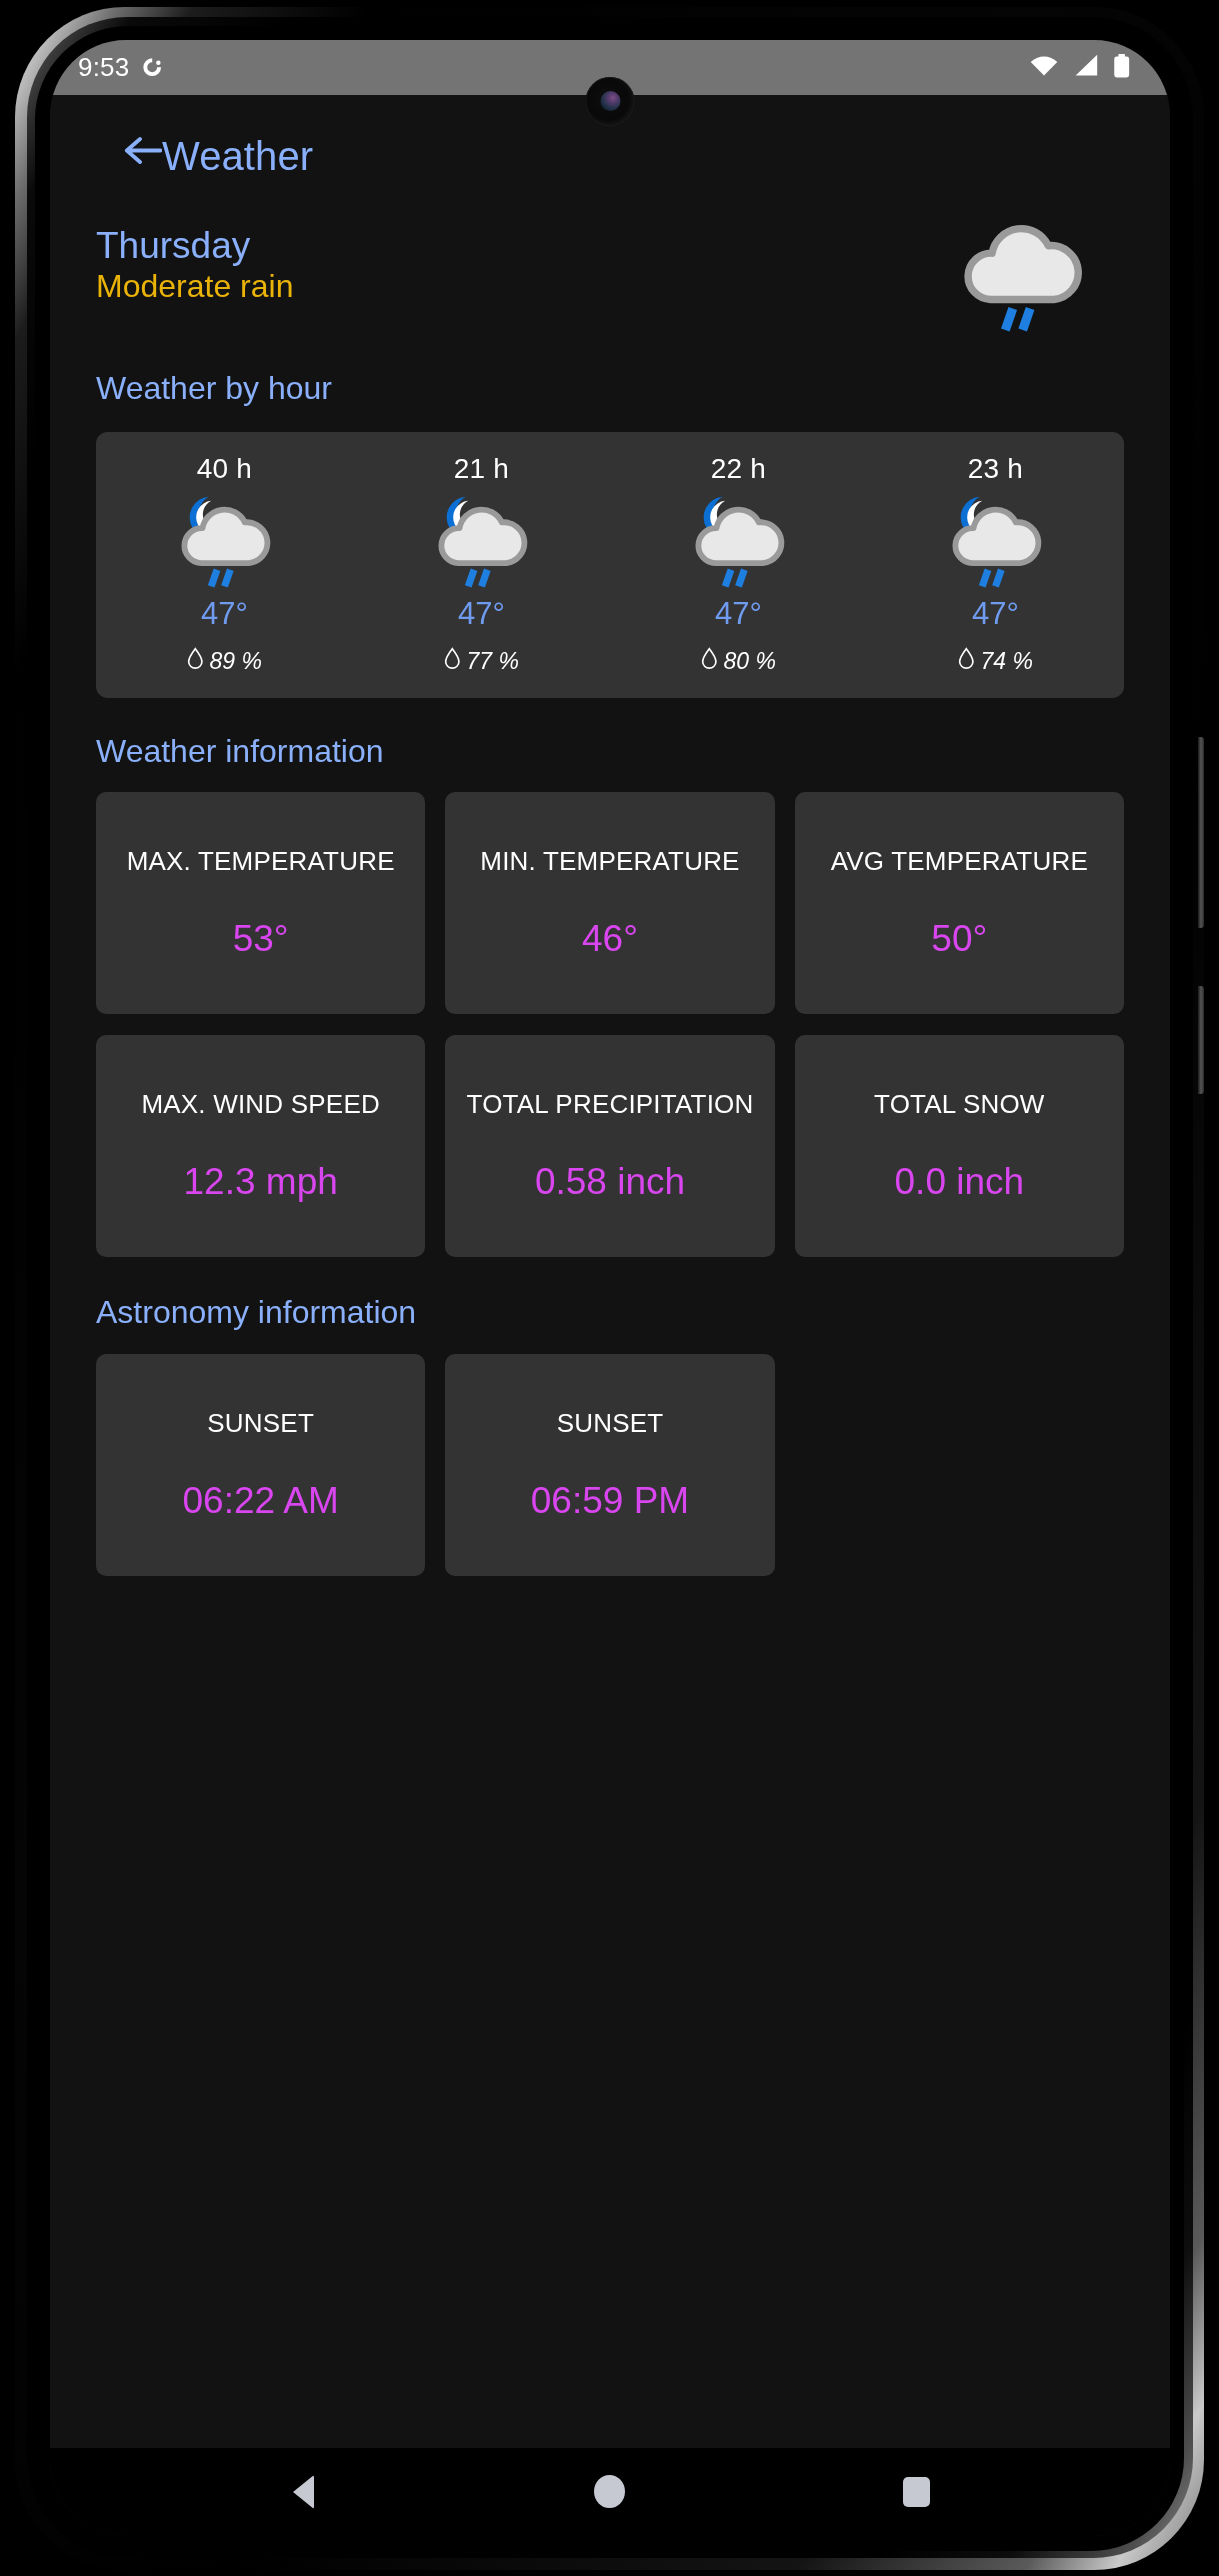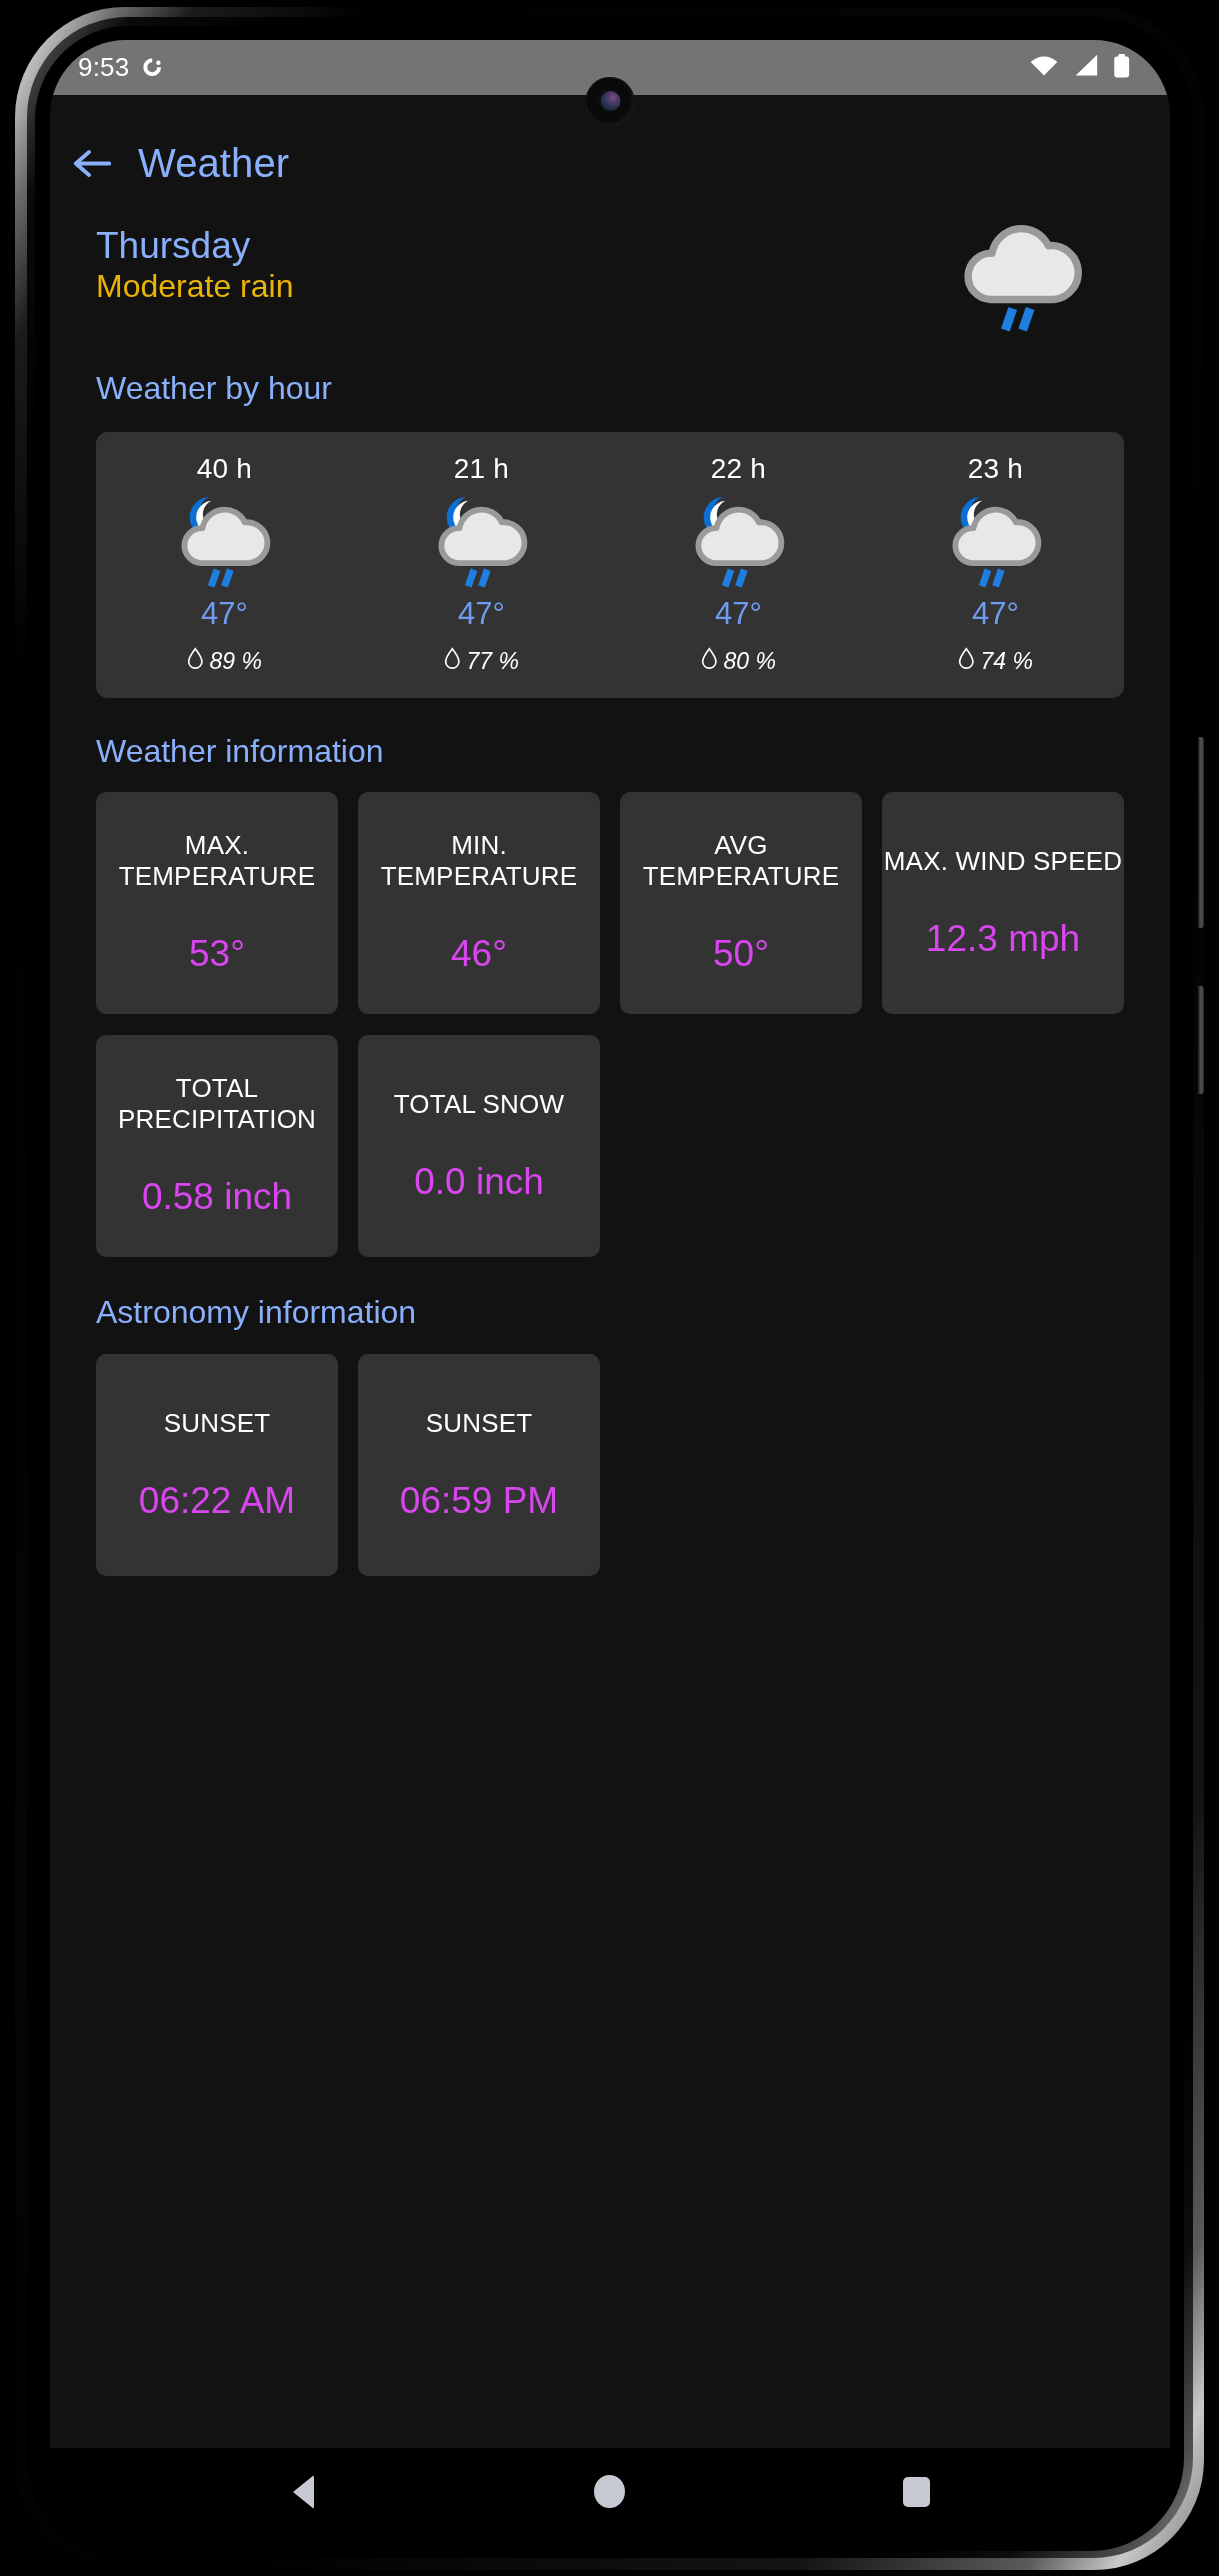--- a/index.html
+++ b/index.html
@@ -111,23 +111,21 @@
     top: 55px;
     width: 100%;
     bottom: 88px;
     background: #121212;
     overflow: hidden;
   }
 
   
   #app-bar {
     display: flex;
-    align-items: center;
-    gap: 27px;
-    padding: 39px 0 0 22px;
+    padding: 39px 0 0 73px;
     height: 98px;
   }
   #back-button {
     width: 39px; height: 33px;
     display: flex; align-items: center; justify-content: center;
     cursor: pointer;
   }
   #app-title {
     color: #8ab0fb;
     font-size: 40px;
@@ -206,21 +204,21 @@
     gap: 5.8px;
     margin-top: 15px;
     color: #ffffff;
     font-size: 23px;
     font-style: italic;
   }
 
   
   .info-grid {
     display: grid;
-    grid-template-columns: 1fr 1fr 1fr 1fr;
+    grid-template-columns: 1fr 1fr 1fr;
     gap: 21px 20px;
     padding: 21.6px 46px 0 46px;
   }
   .info-card {
     background: #333333;
     border-radius: 10px;
     height: 222px;
     display: flex;
     flex-direction: column;
     align-items: center;

